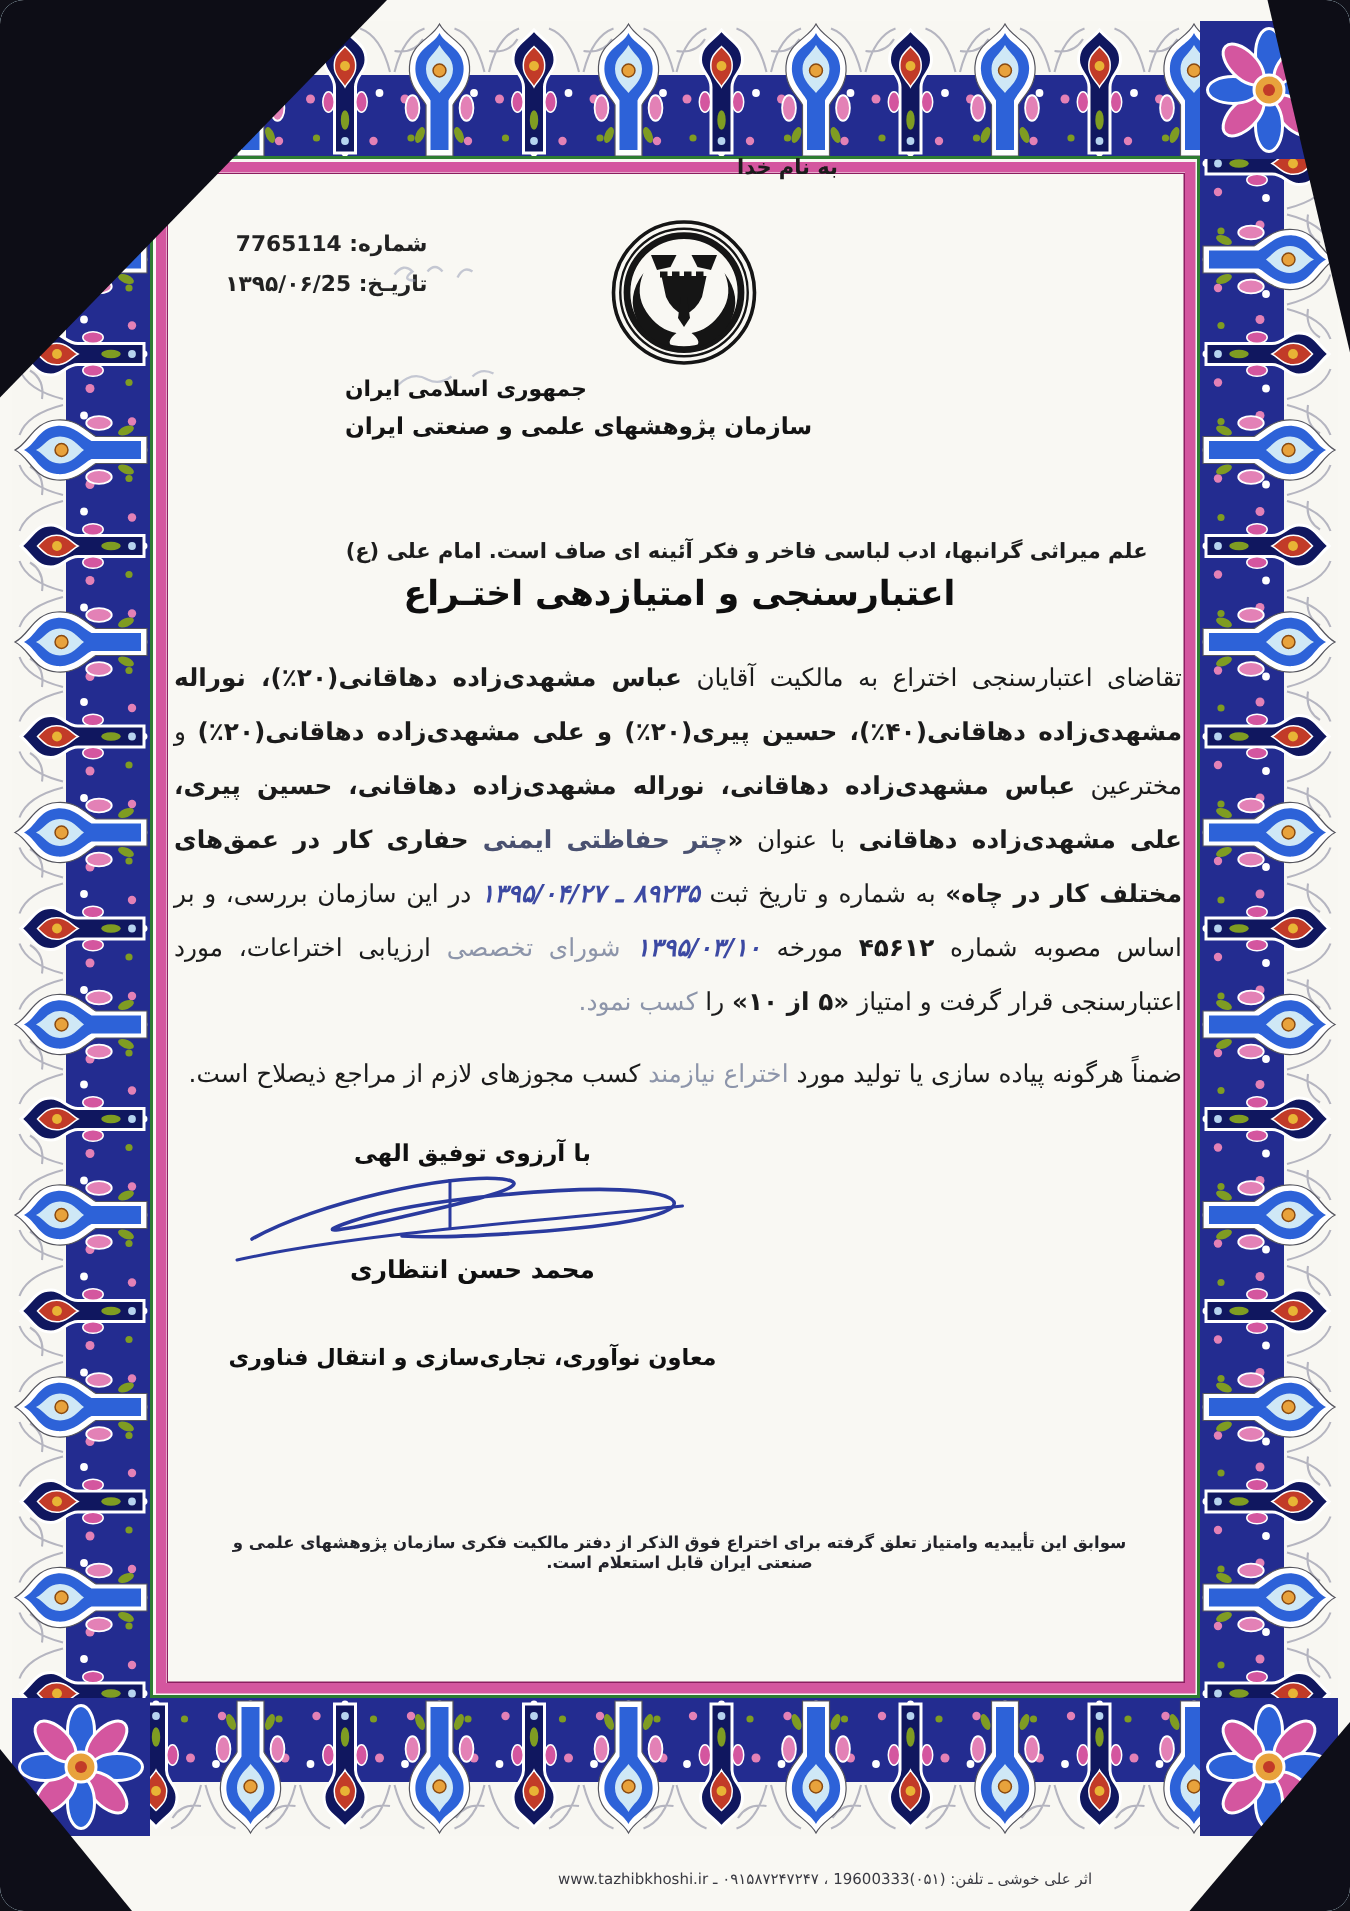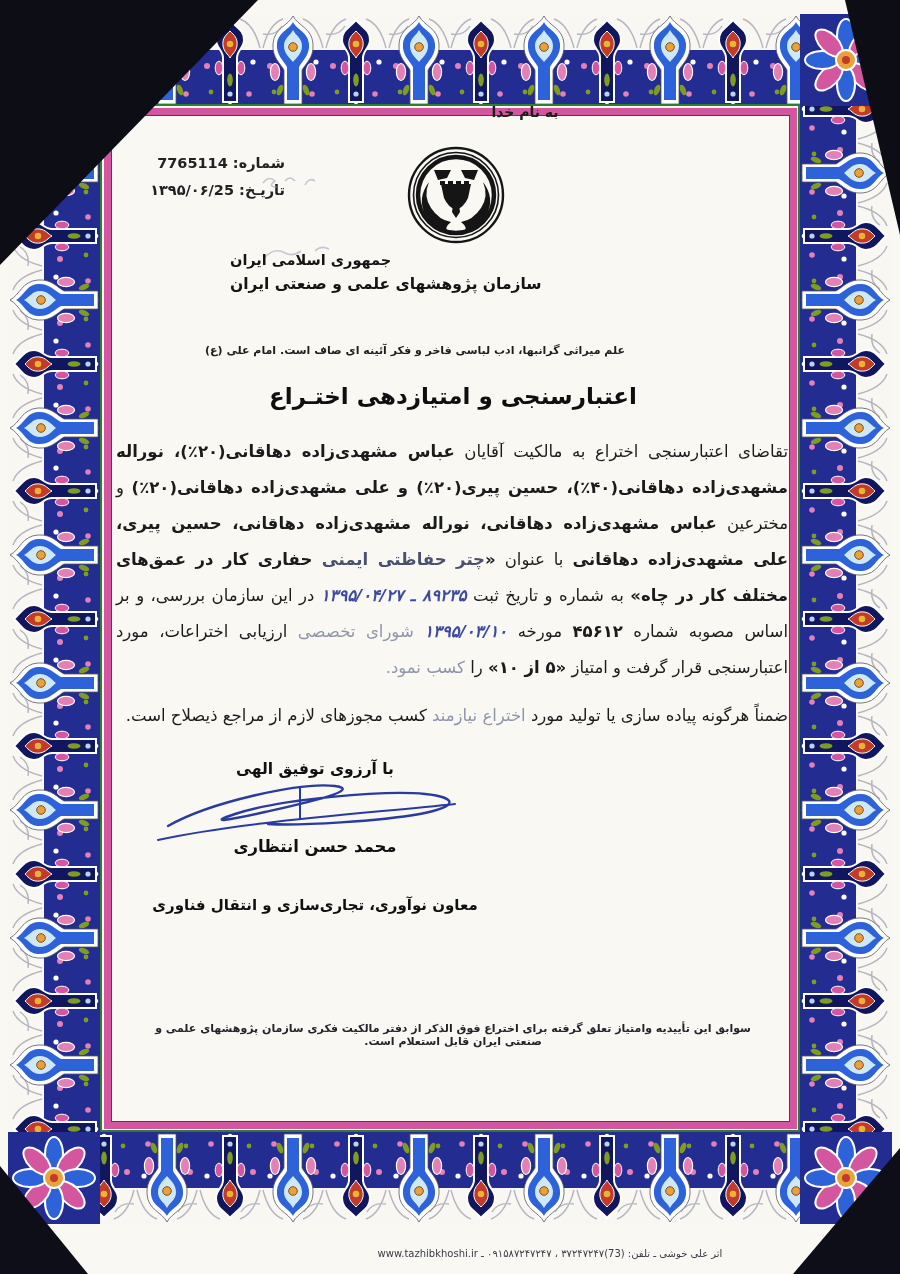--- a/index.html
+++ b/index.html
@@ -1,17 +1,17 @@
 <!DOCTYPE html>
 <html lang="fa"><head>
 <meta charset="utf-8">
 <style>
   html,body{margin:0;padding:0;}
   body{width:900px;height:1274px;background:#101018;font-family:"DejaVu Sans",sans-serif;}
-  .page{position:relative;width:900px;height:1274px;overflow:hidden;background:#7dd3fc;}
+  .page{position:relative;width:900px;height:1274px;overflow:hidden;background:#7dd3fc;border-radius:16px;}
   .paper{position:absolute;inset:0;background:#f9f8f3;}
   
   .strip{position:absolute;overflow:hidden;display:flex;}
   .strip-top{left:10px;top:14px;width:880px;height:92px;background:linear-gradient(180deg,#f8f7f2 0 36px,#232c90 36px);justify-content:space-between;}
   .strip-bottom{left:10px;top:1132px;width:880px;height:92px;background:linear-gradient(0deg,#f8f7f2 0 36px,#232c90 36px);justify-content:space-between;}
   .strip-left{left:8px;top:14px;width:92px;height:1210px;background:linear-gradient(90deg,#f8f7f2 0 36px,#232c90 36px);flex-direction:column;justify-content:space-between;}
   .strip-right{left:800px;top:14px;width:92px;height:1210px;background:linear-gradient(270deg,#f8f7f2 0 36px,#232c90 36px);flex-direction:column;justify-content:space-between;}
   .vcell{position:relative;width:92px;height:62px;flex:0 0 auto;}
   .vcell svg{position:absolute;left:15px;top:-15px;}
   .rotL svg{transform:rotate(-90deg);}
@@ -25,21 +25,21 @@
   
   .rtl{direction:rtl;}
   .abs{position:absolute;z-index:10;}
   .bismillah{left:440px;top:104px;width:170px;text-align:center;font-weight:bold;font-size:14px;color:#1c1c1c;}
   .meta{left:120px;top:150px;width:165px;text-align:right;font-size:14.5px;font-weight:bold;color:#222;line-height:27px;}
   .emblem{left:407px;top:146px;}
   .org{left:230px;top:249px;width:450px;text-align:left;font-weight:bold;color:#141414;}
   .org-l1{font-size:14.5px;line-height:23px;}
   .org-l2{font-size:14.5px;line-height:23px;}
   .org-l3{font-size:15.5px;line-height:24px;}
-  .quote{left:205px;top:344px;width:560px;text-align:left;font-size:11px;font-weight:600;color:#1d1d1d;}
+  .quote{left:205px;top:360px;width:560px;text-align:right;font-size:14px;font-weight:600;color:#1d1d1d;}
   .cert-title{left:250px;top:383px;width:406px;text-align:center;font-size:23px;font-weight:800;color:#0f0f0f;letter-spacing:0;}
   .bodytext{left:116px;top:434px;width:672px;color:#1b1b1b;}
   .bodytext p{margin:0 0 12px 0;font-size:16.5px;line-height:36px;text-align:justify;}
   .seg-b{font-weight:bold;}
   .seg-bf{font-weight:bold;color:#4a5170;}
   .seg-ft{color:#8d95aa;}
   .seg-hw{color:#3c49a3;font-style:italic;font-weight:600;letter-spacing:1.5px;}
   .sigblock{left:150px;top:760px;width:330px;text-align:center;color:#101010;}
   .closing{font-weight:bold;font-size:15.5px;margin-bottom:2px;}
   .sig-svg{display:block;margin:-6px auto -14px auto;}
@@ -1267,21 +1267,21 @@
         <path d="M18,52 C60,28 150,8 185,12 C215,16 150,30 115,38 C80,46 55,50 85,40 C130,25 235,16 275,20 C305,23 312,32 270,40 C230,47 150,52 118,50" stroke="#2a3a9e" stroke-width="2.4" fill="none" stroke-linecap="round"></path>
         <path d="M8,66 C90,48 210,40 305,30" stroke="#2a3a9e" stroke-width="2" fill="none" stroke-linecap="round"></path>
         <path d="M150,12 L150,46" stroke="#2a3a9e" stroke-width="2" fill="none"></path>
       </svg>
       <div class="signer-name">محمد حسن انتظاری</div>
       <div class="signer-title">معاون نوآوری، تجاری‌سازی و انتقال فناوری</div>
     </div>
 
     <div class="abs footnote rtl">سوابق این تأییدیه وامتیاز تعلق گرفته برای اختراع فوق الذکر از دفتر مالکیت فکری سازمان پژوهشهای علمی و صنعتی ایران قابل استعلام است.</div>
 
-    <div class="abs credit rtl">اثر علی خوشی ـ تلفن: (73)۳۷۲۴۷۲۴۷ ، ۰۹۱۵۸۷۲۴۷۲۴۷ ـ www.tazhibkhoshi.ir</div>
+    <div class="abs credit rtl">اثر علی خوشی ـ تلفن: (۰۵۱)19600333 ، ۰۹۱۵۸۷۲۴۷۲۴۷ ـ www.tazhibkhoshi.ir</div>
   </div>
 
   <svg class="corners-overlay" width="900" height="1274" viewBox="0 0 900 1274">
     <polygon points="0,0 258,0 0,265" fill="#0d0d16"></polygon>
     <polygon points="845,0 900,0 900,235" fill="#0d0d16"></polygon>
     <polygon points="900,1148 900,1274 793,1274" fill="#0e0e18"></polygon>
     <polygon points="0,1166 88,1274 0,1274" fill="#0e0e18"></polygon>
   </svg>
 </div>
 

